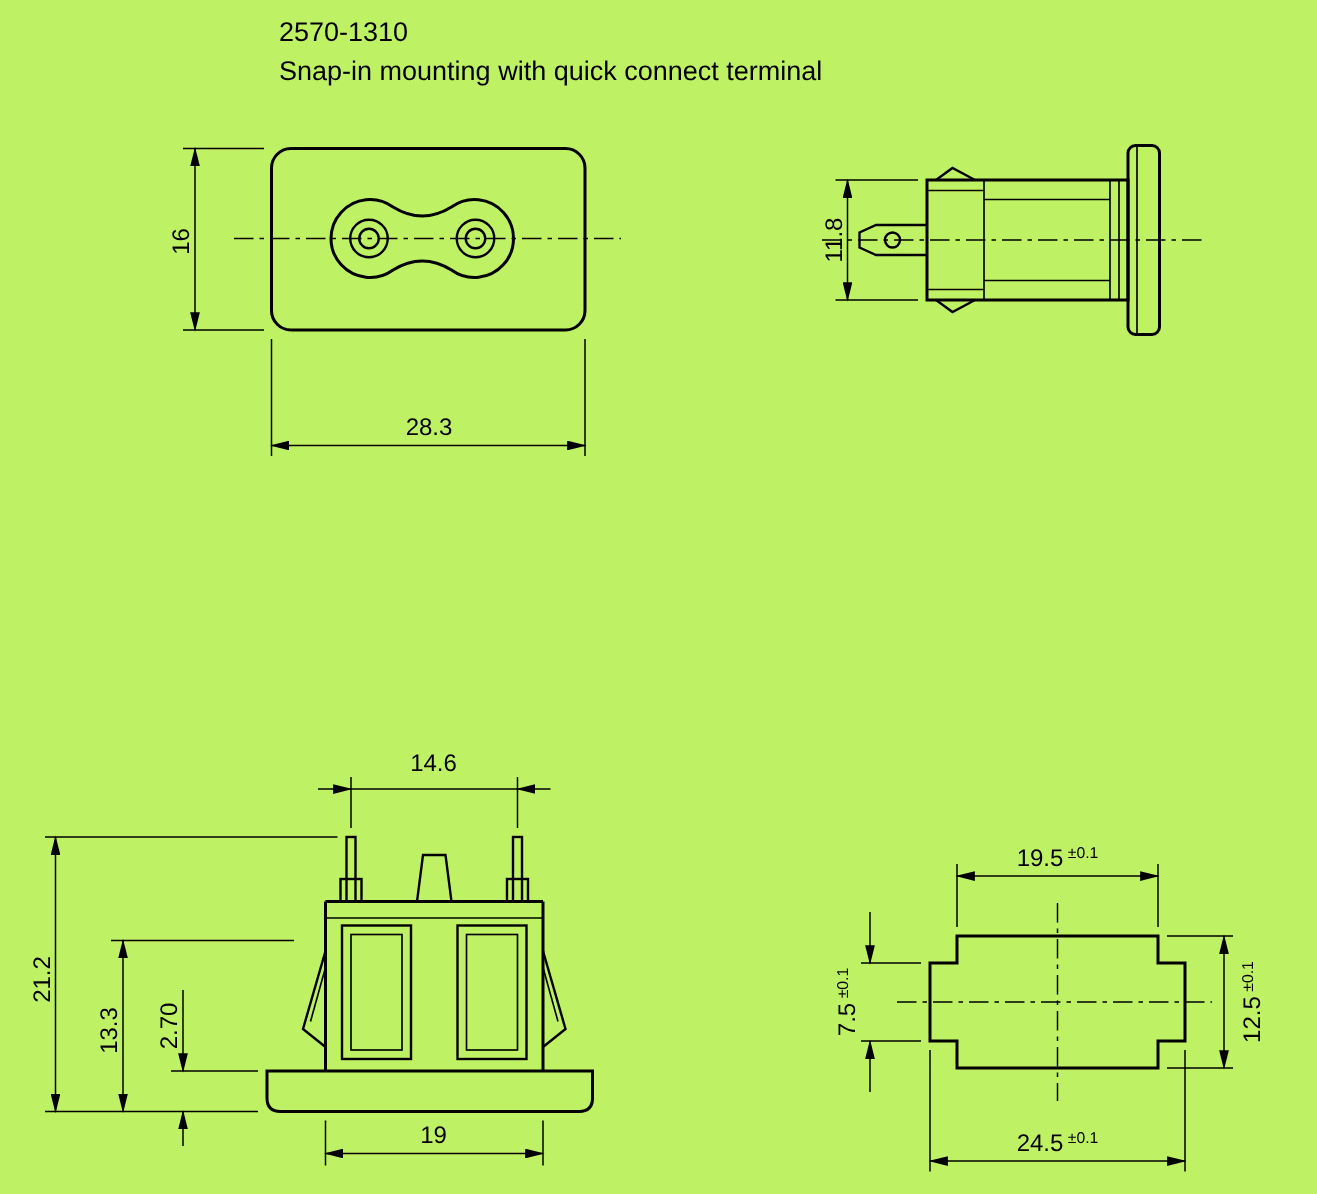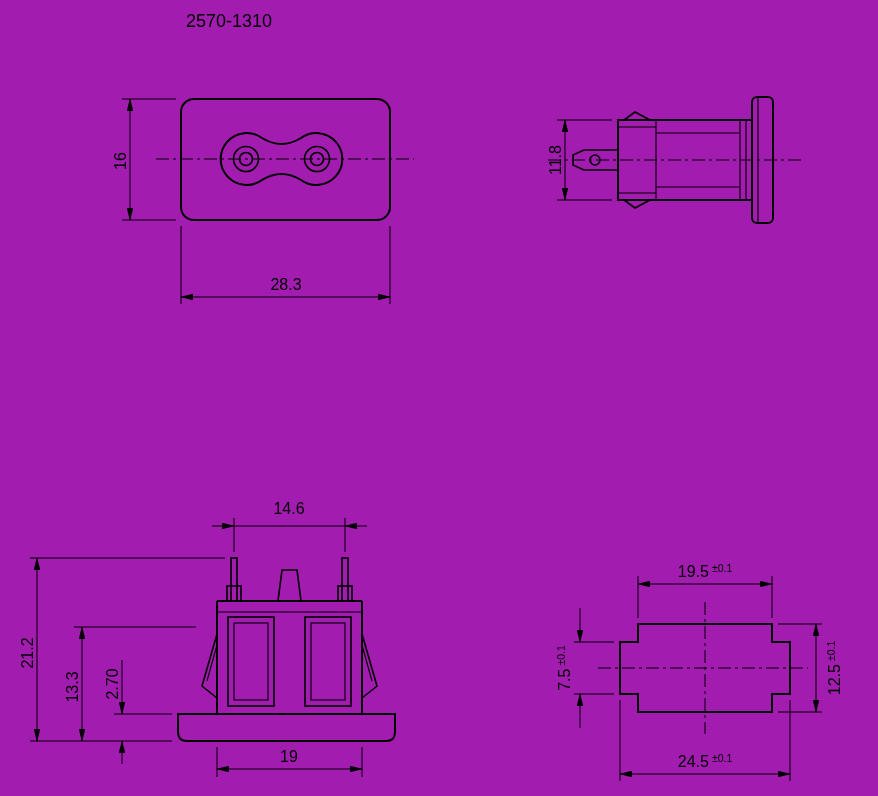--- a/index.html
+++ b/index.html
@@ -1,36 +1,37 @@
 <!DOCTYPE html>
 <html><head>
 <meta charset="utf-8">
 <style>
   html,body{margin:0;padding:0;background:#ffffff;}
-  .canvas{position:relative;width:878px;height:796px;background:#a21caf;
+  .canvas{position:relative;width:878px;height:796px;background:#bef264;
           font-family:"Liberation Sans",sans-serif;color:#000;overflow:hidden;}
   .title-block{position:absolute;left:186px;top:8px;}
   .title-line{font-size:18px;line-height:26px;white-space:nowrap;}
   svg.drawing{position:absolute;left:0;top:0;display:block;}
   svg text{font-family:"Liberation Sans",sans-serif;font-size:16px;fill:#000;}
   .mid{text-anchor:middle;}
   .obj{fill:none;stroke:#000;stroke-width:2;}
   .objm{fill:none;stroke:#000;stroke-width:1.6;}
   .objt{fill:none;stroke:#000;stroke-width:1.1;}
   .dim{fill:none;stroke:#000;stroke-width:1;}
   .cl{fill:none;stroke:#000;stroke-width:1;stroke-dasharray:13 4 3 4;}
   .tol{font-size:10.5px;}
 </style>
 </head>
 <body>
 
 <div class="canvas">
 
   <div class="title-block">
     <div class="title-line">2570-1310</div>
+    <div class="title-line">Snap-in mounting with quick connect terminal</div>
   </div>
 
   <svg class="drawing" width="878" height="796" viewBox="0 0 878 796">
     <defs>
       <marker id="arr" viewBox="0 0 12 6" refX="11" refY="3" markerWidth="13" markerHeight="6.5" markerUnits="userSpaceOnUse" orient="auto-start-reverse">
         <path d="M0,0 L12,3 L0,6 Z" fill="#000"></path>
       </marker>
     </defs>
 
     <g>

